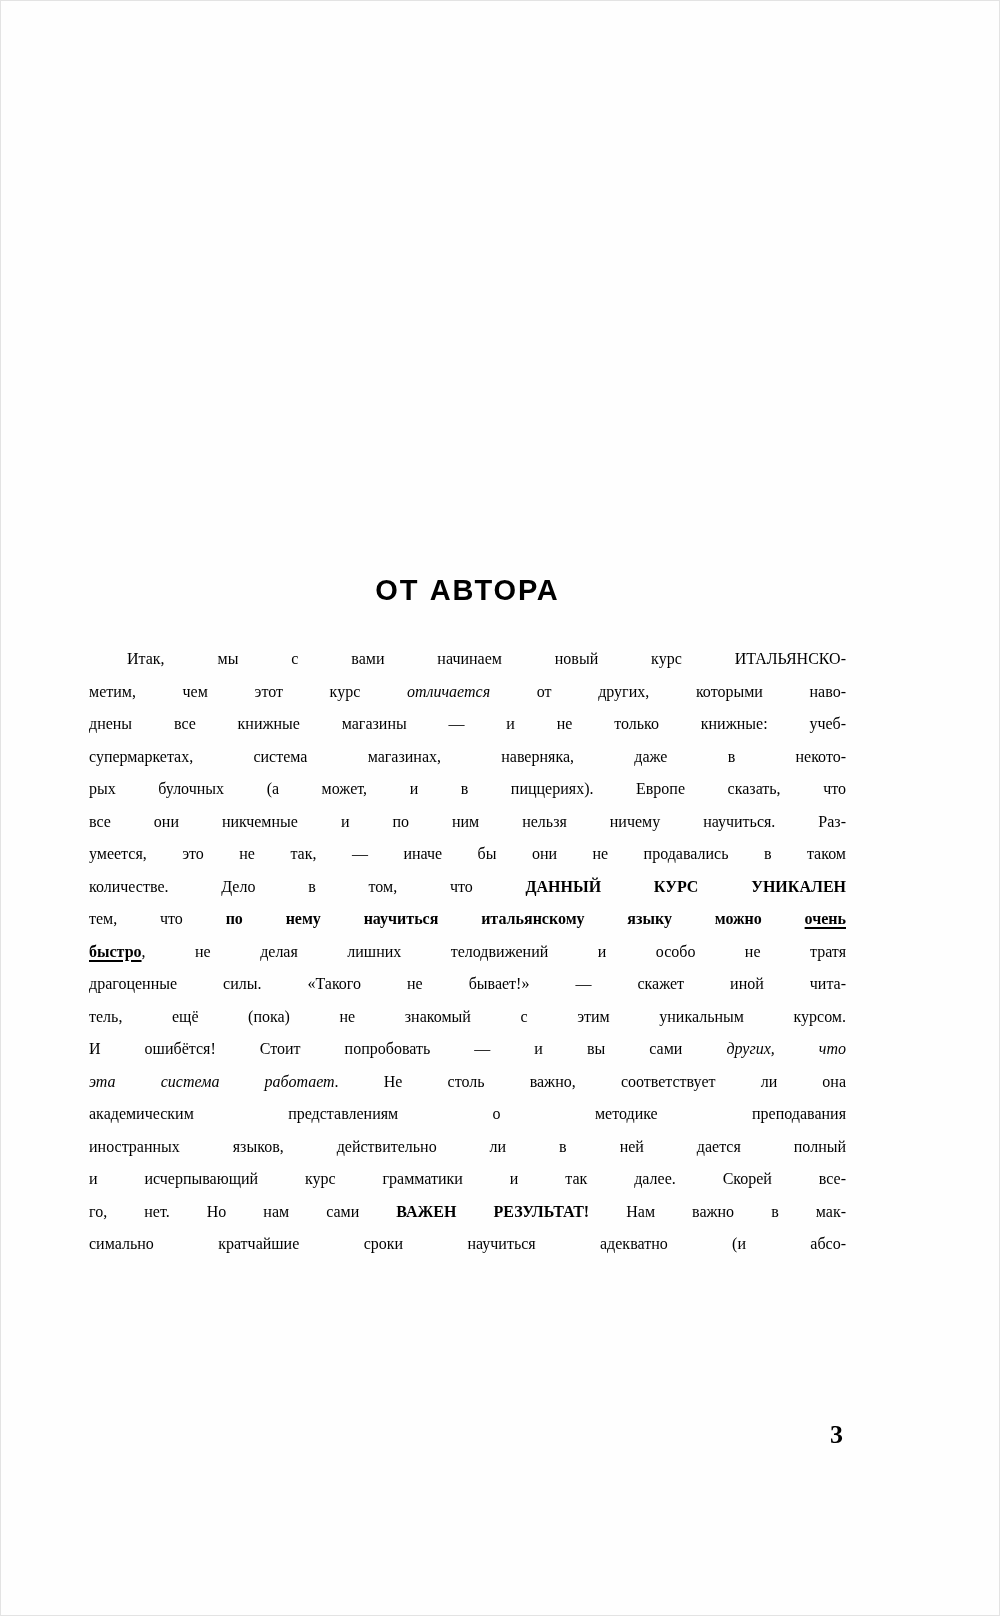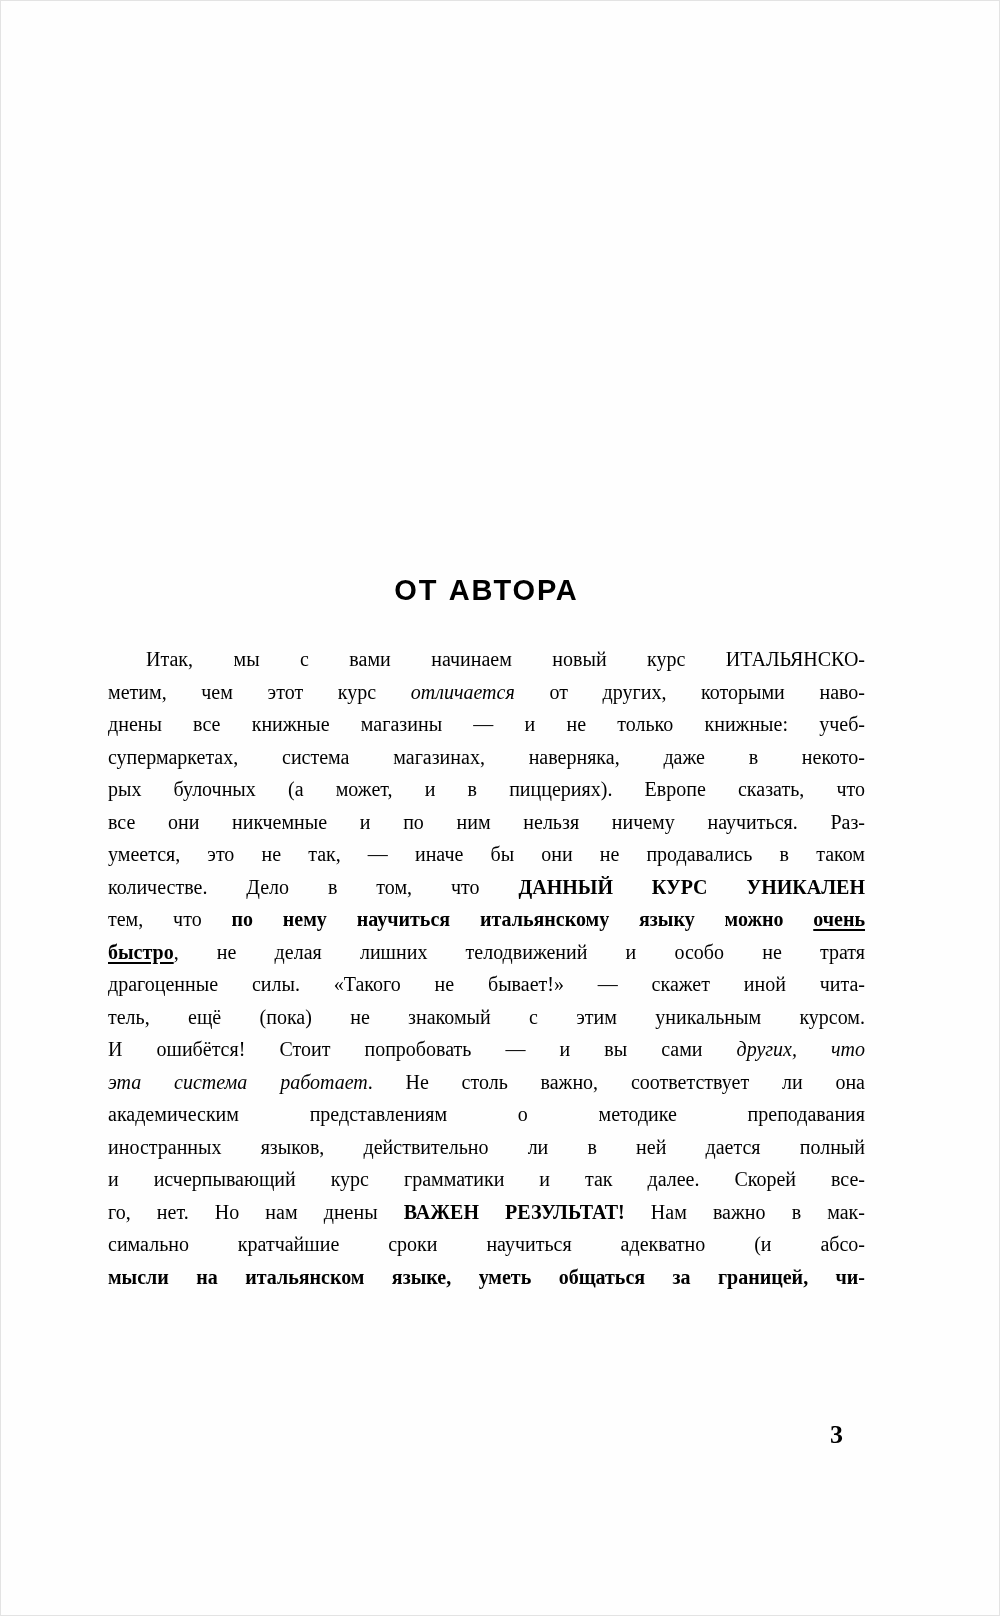--- a/index.html
+++ b/index.html
@@ -13,34 +13,34 @@
       width: 1000px;
       height: 1616px;
       background: #fefefe;
       box-shadow: inset 0 0 0 1px #e3e3e3;
       color: #000000;
       font-family: "Liberation Serif", serif;
       overflow: hidden;
     }
     .text-block {
       position: absolute;
-      left: 108px;
+      left: 89px;
       top: 574px;
       width: 757px;
     }
     .title {
       font-family: "Liberation Sans", sans-serif;
       font-weight: 700;
       font-size: 29px;
       letter-spacing: 2px;
       text-align: center;
       margin: 0 0 36px 0;
     }
     .body-text {
-      font-size: 20px;
+      font-size: 16px;
       line-height: 32.5px;
     }
     .line {
       text-align: justify;
       text-align-last: justify;
       -moz-text-align-last: justify;
     }
     .line.indent {
       text-indent: 38px;
     }
@@ -81,19 +81,18 @@
         <div class="line"><span class="run-n">количестве. Дело в том, что </span><span class="run-b">ДАННЫЙ КУРС УНИКАЛЕН</span></div>
         <div class="line"><span class="run-n">тем, что </span><span class="run-b">по нему научиться итальянскому языку можно </span><span class="run-bu">очень</span></div>
         <div class="line"><span class="run-bu">быстро</span><span class="run-n">, не делая лишних телодвижений и особо не тратя</span></div>
         <div class="line"><span class="run-n">драгоценные силы. «Такого не бывает!» — скажет иной чита-</span></div>
         <div class="line"><span class="run-n">тель, ещё (пока) не знакомый с этим уникальным курсом.</span></div>
         <div class="line"><span class="run-n">И ошибётся! Стоит попробовать — и вы сами </span><span class="run-i">других, что</span></div>
         <div class="line"><span class="run-i">эта система работает</span><span class="run-n">. Не столь важно, соответствует ли она</span></div>
         <div class="line"><span class="run-n">академическим представлениям о методике преподавания</span></div>
         <div class="line"><span class="run-n">иностранных языков, действительно ли в ней дается полный</span></div>
         <div class="line"><span class="run-n">и исчерпывающий курс грамматики и так далее. Скорей все-</span></div>
-        <div class="line"><span class="run-n">го, нет. Но нам днены </span><span class="run-b">ВАЖЕН РЕЗУЛЬТАТ!</span><span class="run-n"> Нам важно в мак-</span></div>
+        <div class="line"><span class="run-n">го, нет. Но нам сами </span><span class="run-b">ВАЖЕН РЕЗУЛЬТАТ!</span><span class="run-n"> Нам важно в мак-</span></div>
         <div class="line"><span class="run-n">симально кратчайшие сроки научиться адекватно (и абсо-</span></div>
-        <div class="line"><span class="run-b">мысли на итальянском языке, уметь общаться за границей, чи-</span></div>
       </div>
   </div>
   <div class="page-number">3</div>
 </div>
 
 </body></html>

